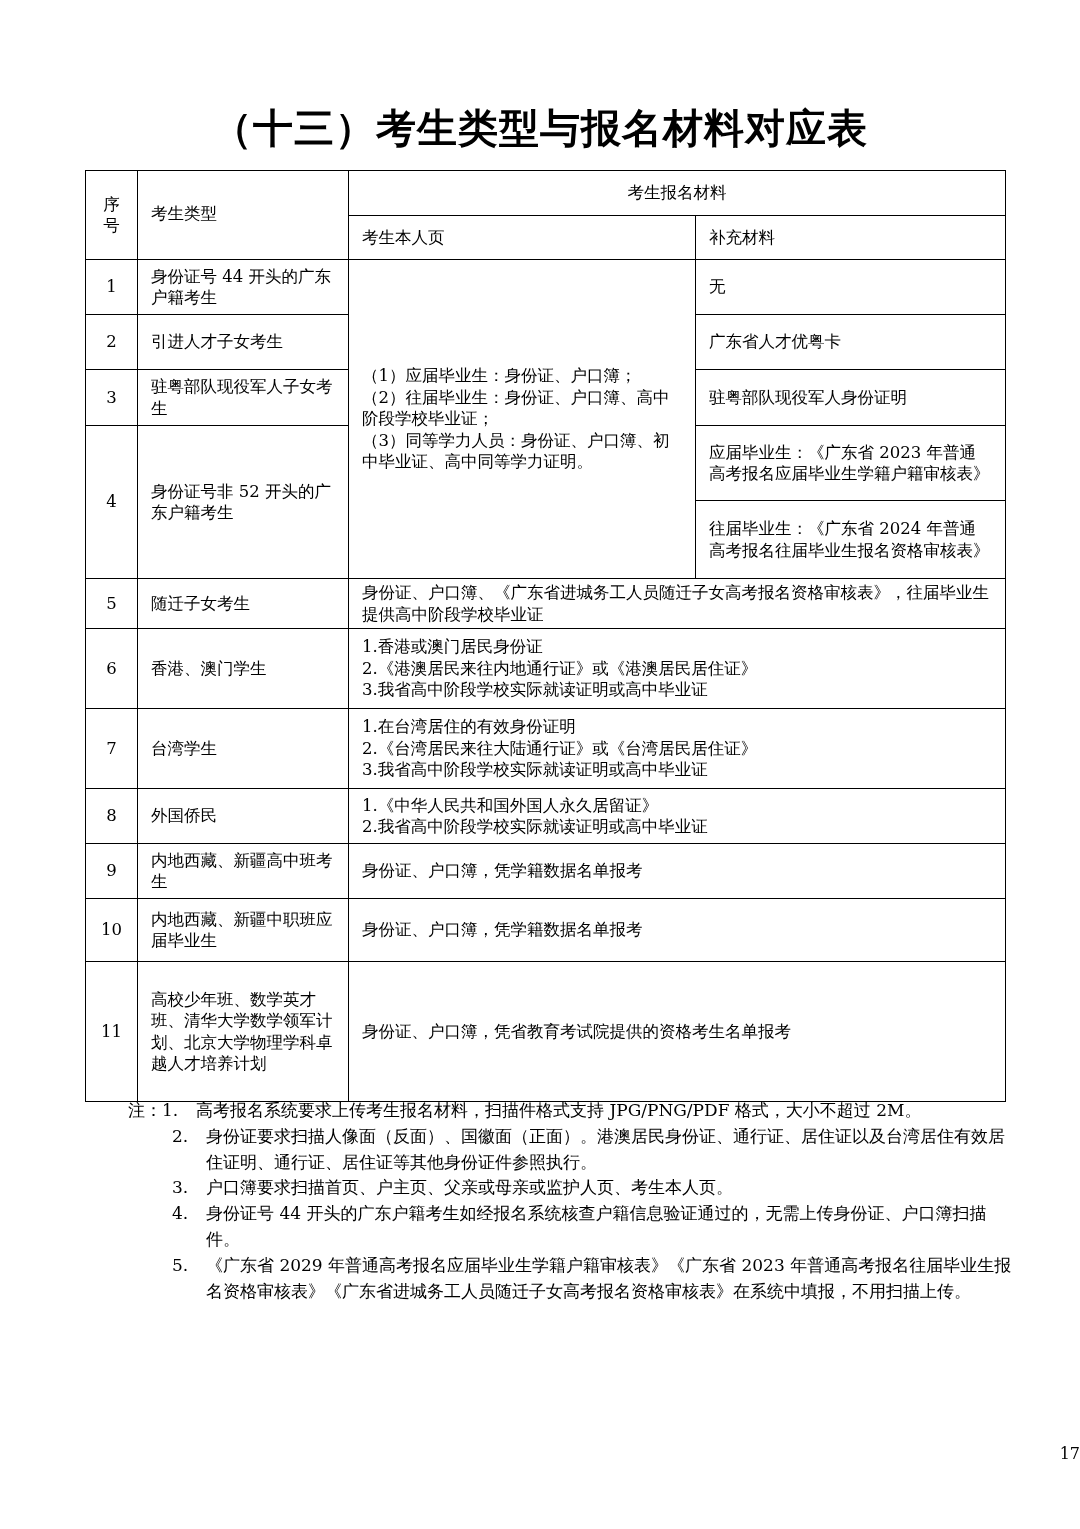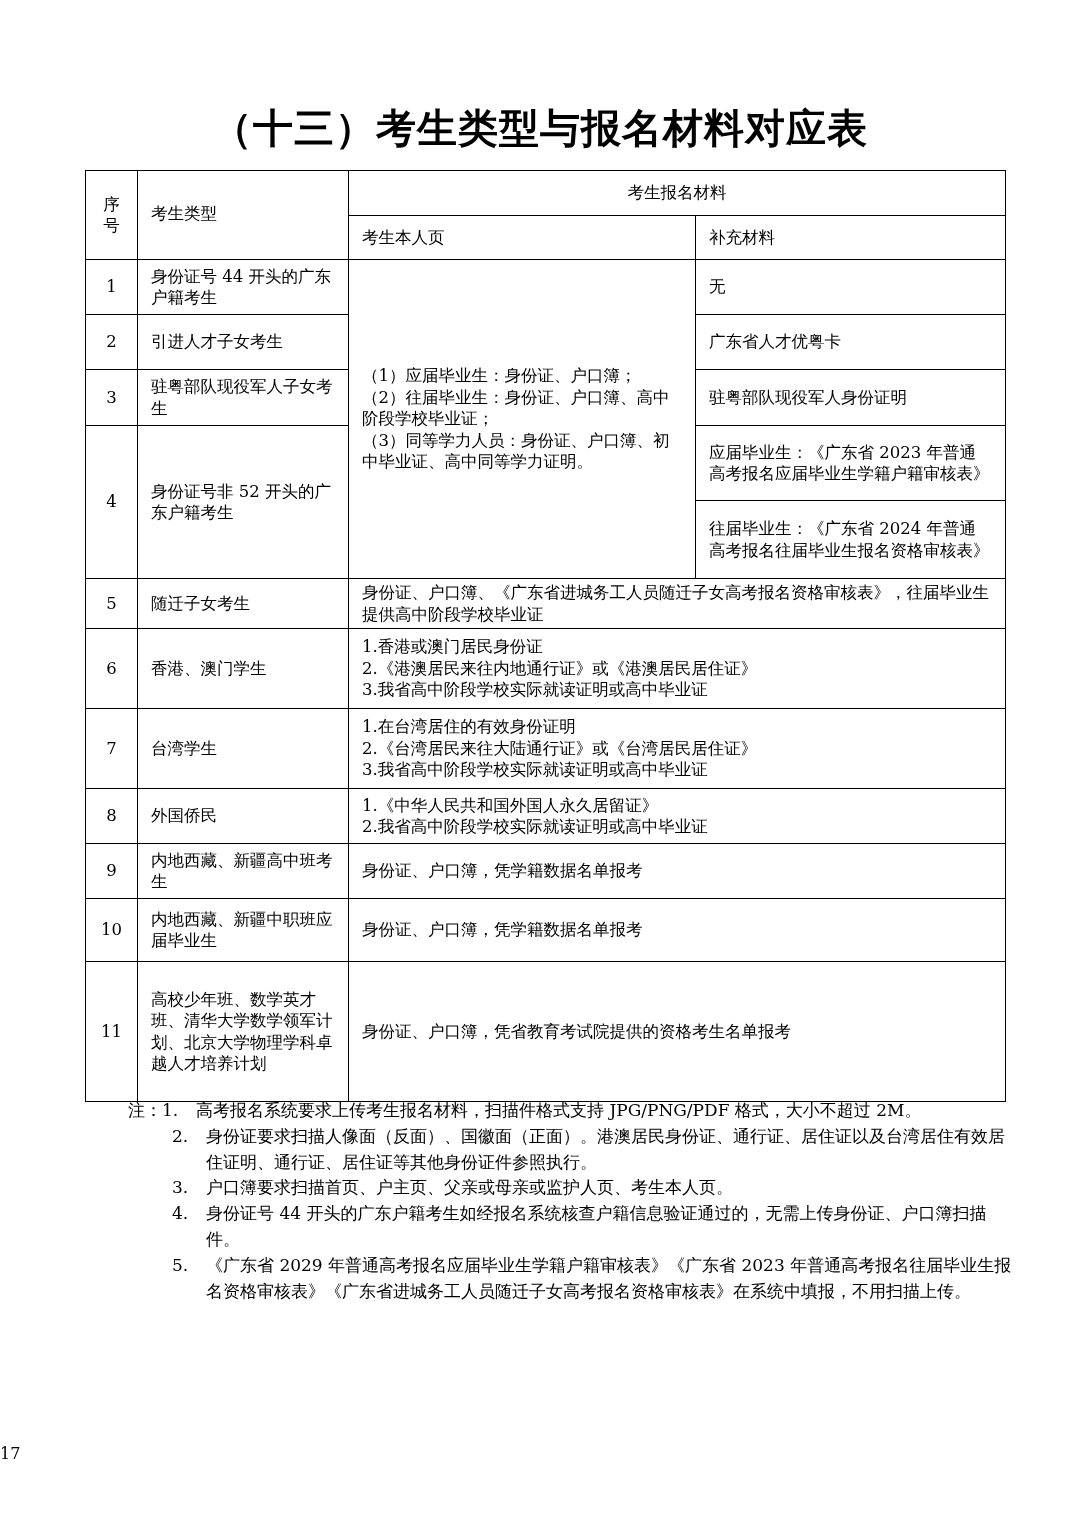--- a/index.html
+++ b/index.html
@@ -131,21 +131,21 @@
   .note-text { flex: 1 1 auto; }
   .first-note { margin-left: 0px; }
   .rest-notes { margin-left: 44px; }
 
   
   .page-num {
     position: absolute;
     top: 1444px;
     left: 0;
     width: 1080px;
-    text-align: left;
+    text-align: right;
     font-size: 16px;
   }
 </style>
 </head>
 <body>
 
 <div class="page">
 
   <div class="doc-title">（十三）考生类型与报名材料对应表</div>
 

